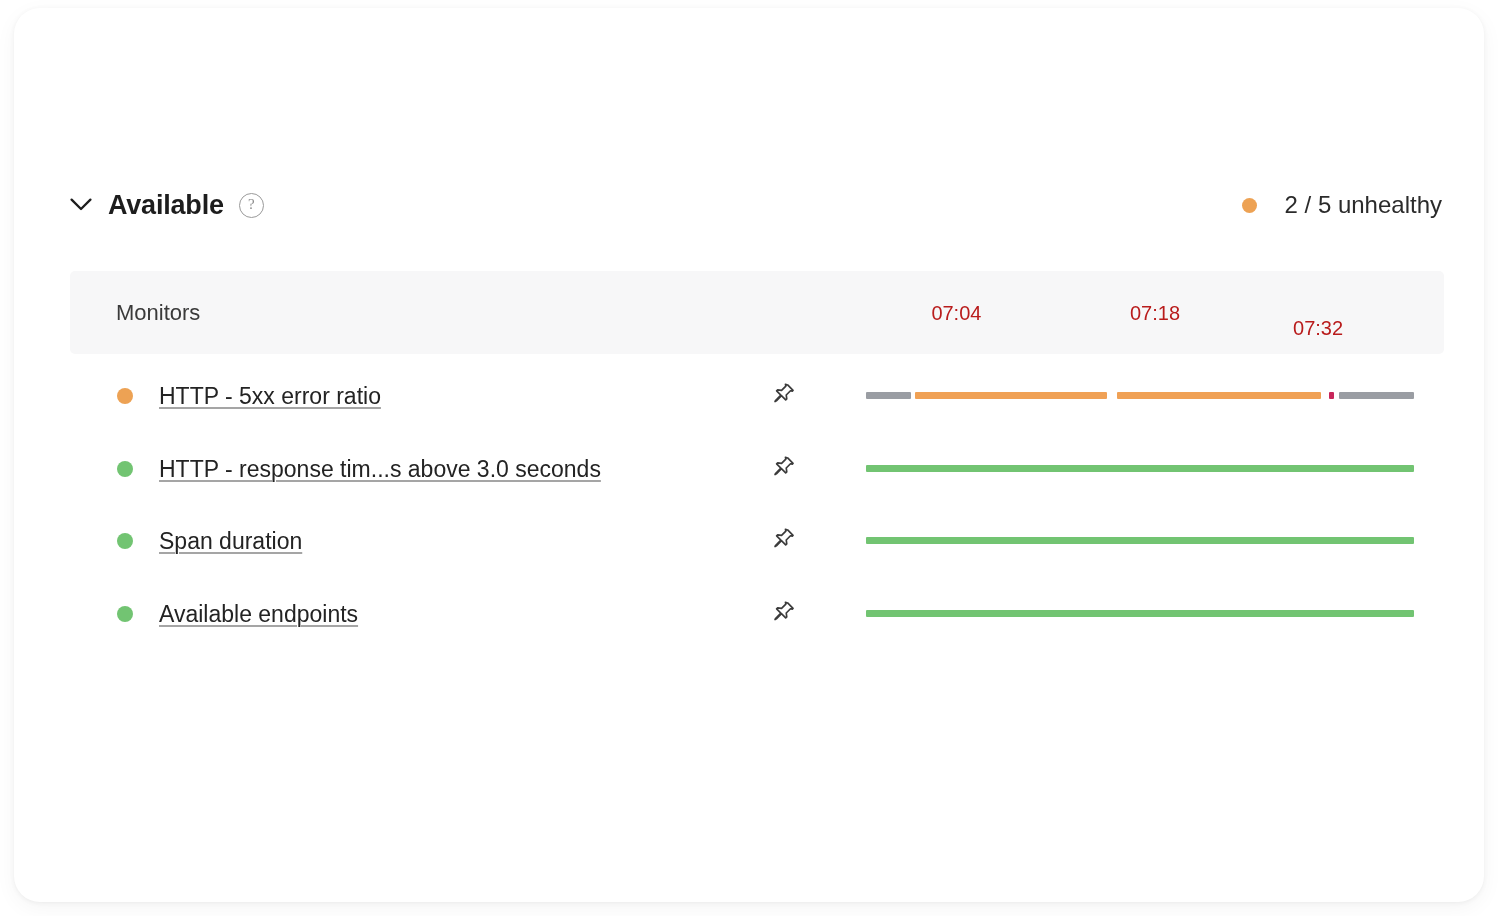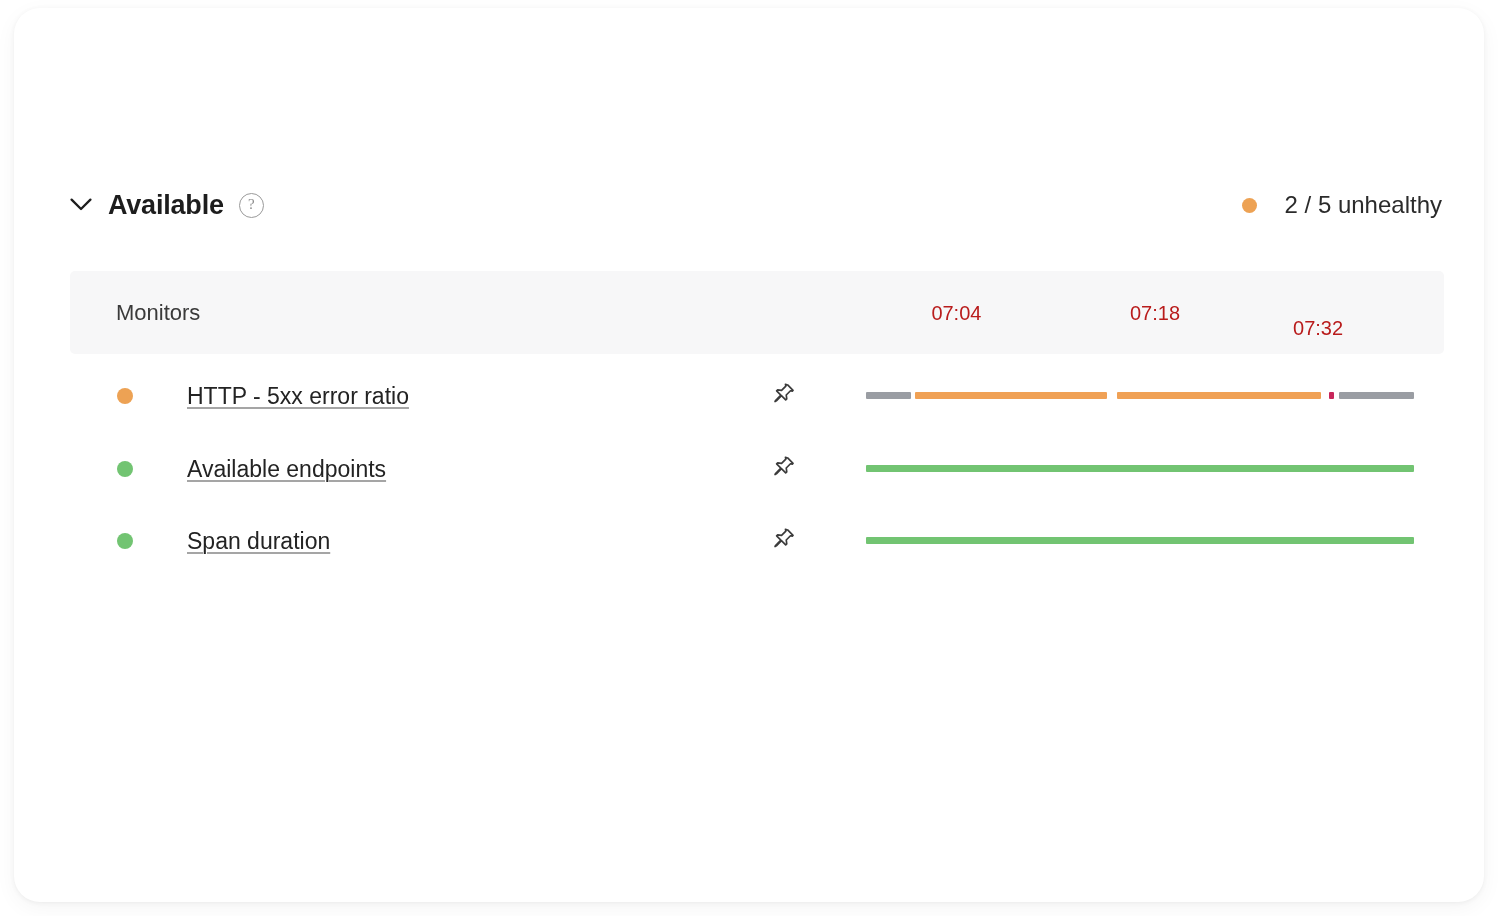--- a/index.html
+++ b/index.html
@@ -158,21 +158,20 @@
     top: 50%;
     transform: translateY(-50%);
     font-size: 23px;
     color: #232323;
     text-decoration: underline;
     text-underline-offset: 4px;
     text-decoration-thickness: 1.4px;
     text-decoration-color: #4d4d4d;
     cursor: pointer;
     white-space: nowrap;
-    margin-left: 28px;
   }
 
   .pin-btn {
     position: absolute;
     left: 751px;
     top: 50%;
     transform: translateY(-50%);
     width: 34px;
     height: 34px;
     display: flex;
@@ -240,21 +239,21 @@
           <div class="timeline">
             <span class="seg" style="left: 0%; width: 8.2%; background: rgb(154, 157, 163);"></span>
             <span class="seg" style="left: 9%; width: 35%; background: rgb(240, 161, 85);"></span>
             <span class="seg" style="left: 45.8%; width: 37.2%; background: rgb(240, 161, 85);"></span>
             <span class="seg" style="left: 84.5%; width: 0.9%; background: rgb(200, 38, 91);"></span>
             <span class="seg" style="left: 86.4%; width: 13.6%; background: rgb(154, 157, 163);"></span>
           </div>
         </div>
         <div class="row">
           <span class="row-dot" style="background: rgb(114, 196, 114);"></span>
-          <a class="row-label">Available endpoints</a>
+          <a class="row-label">HTTP - response tim...s above 3.0 seconds</a>
           <div class="pin-btn">
             <svg width="30" height="30" viewBox="0 0 30 30" fill="none" aria-hidden="true">
               <g transform="rotate(45 15 15)">
                 <path d="M11.2 3.2 h7.6 v1.1 l-1.5 1.0 v6.0 l3.1 2.4 v1.5 h-6.0 v7.2 l-0.4 1.4 -0.4 -1.4 v-7.2 h-6.0 v-1.5 l3.1 -2.4 v-6.0 l-1.5 -1.0 z" fill="none" stroke="#3b3b3b" stroke-width="1.7" stroke-linejoin="round" stroke-linecap="round"></path>
               </g>
             </svg>
           </div>
           <div class="timeline">
             <span class="seg" style="left: 0%; width: 100%; background: rgb(114, 196, 114);"></span>
           </div>
@@ -266,16 +265,30 @@
             <svg width="30" height="30" viewBox="0 0 30 30" fill="none" aria-hidden="true">
               <g transform="rotate(45 15 15)">
                 <path d="M11.2 3.2 h7.6 v1.1 l-1.5 1.0 v6.0 l3.1 2.4 v1.5 h-6.0 v7.2 l-0.4 1.4 -0.4 -1.4 v-7.2 h-6.0 v-1.5 l3.1 -2.4 v-6.0 l-1.5 -1.0 z" fill="none" stroke="#3b3b3b" stroke-width="1.7" stroke-linejoin="round" stroke-linecap="round"></path>
               </g>
             </svg>
           </div>
           <div class="timeline">
             <span class="seg" style="left: 0%; width: 100%; background: rgb(114, 196, 114);"></span>
           </div>
         </div>
+        <div class="row">
+          <span class="row-dot" style="background: rgb(114, 196, 114);"></span>
+          <a class="row-label">Available endpoints</a>
+          <div class="pin-btn">
+            <svg width="30" height="30" viewBox="0 0 30 30" fill="none" aria-hidden="true">
+              <g transform="rotate(45 15 15)">
+                <path d="M11.2 3.2 h7.6 v1.1 l-1.5 1.0 v6.0 l3.1 2.4 v1.5 h-6.0 v7.2 l-0.4 1.4 -0.4 -1.4 v-7.2 h-6.0 v-1.5 l3.1 -2.4 v-6.0 l-1.5 -1.0 z" fill="none" stroke="#3b3b3b" stroke-width="1.7" stroke-linejoin="round" stroke-linecap="round"></path>
+              </g>
+            </svg>
+          </div>
+          <div class="timeline">
+            <span class="seg" style="left: 0%; width: 100%; background: rgb(114, 196, 114);"></span>
+          </div>
+        </div>
       </div>
 
   </div>
 </div>
 
 </body></html>

